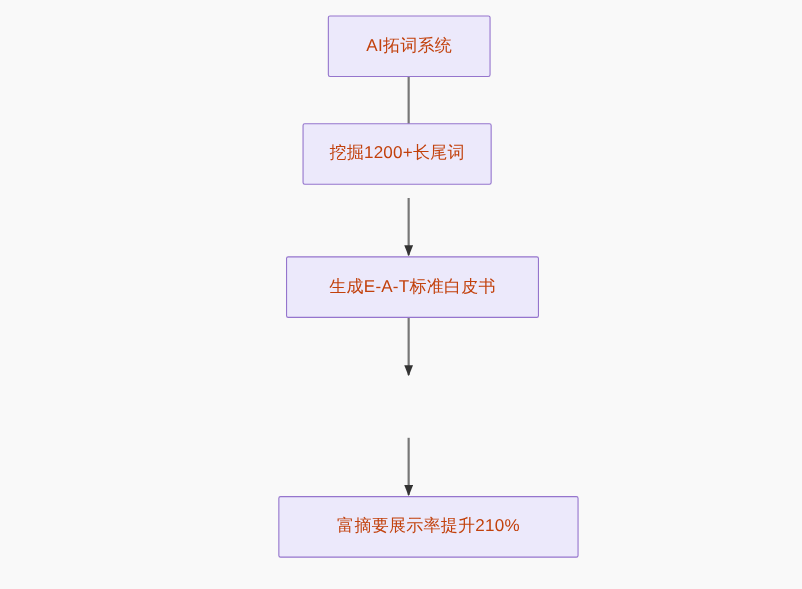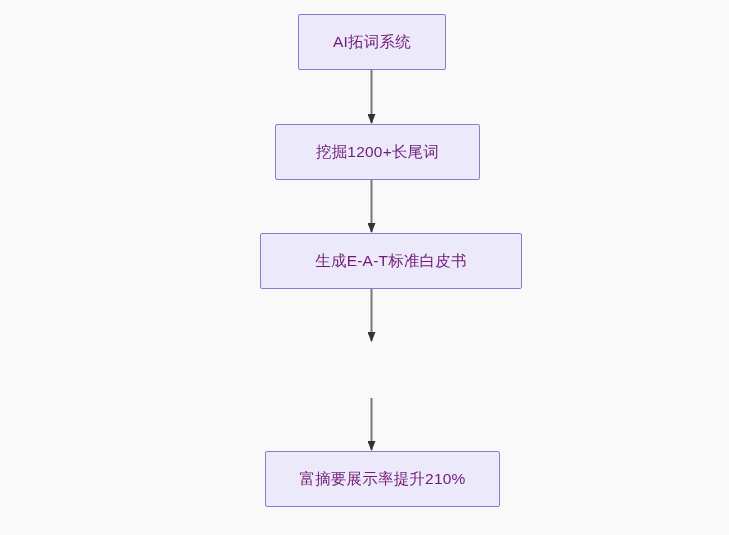--- a/index.html
+++ b/index.html
@@ -41,32 +41,32 @@
     border: 1.6px solid #9575cd;
     border-radius: 2px;
     display: flex;
     align-items: center;
     justify-content: center;
     z-index: 2;
   }
   .flow-node-label {
     font-size: 15.5px;
     line-height: 1;
-    color: #701a75;
+    color: #c2410c;
     letter-spacing: 0.2px;
     white-space: nowrap;
     text-align: center;
   }
 
   
   #node-ai-keyword-system   { left: 298px; top: 14px;  width: 148px; }
-  #node-mine-longtail       { left: 275px; top: 124px; width: 205px; }
-  #node-generate-whitepaper { left: 260px; top: 233px; width: 262px; }
+  #node-mine-longtail       { left: 275px; top: 112px; width: 172px; }
+  #node-generate-whitepaper { left: 260px; top: 233px; width: 230px; }
   #node-dynamic-schema      { left: 264px; top: 342px; width: 215px; }
-  #node-rich-snippet-result { left: 253px; top: 451px; width: 235px; margin-left: 12px; }
+  #node-rich-snippet-result { left: 253px; top: 451px; width: 273px; }
 </style>
 </head>
 <body>
 
 <div id="flowchart-canvas">
 
   <svg id="connector-layer" viewBox="0 0 729 535" width="729" height="535" aria-hidden="true">
     <defs>
       <marker id="arrowhead" markerWidth="10" markerHeight="8" refX="9" refY="4" orient="auto" markerUnits="userSpaceOnUse">
         <path d="M0,0 L10,4 L0,8 z" fill="#333333"></path>

